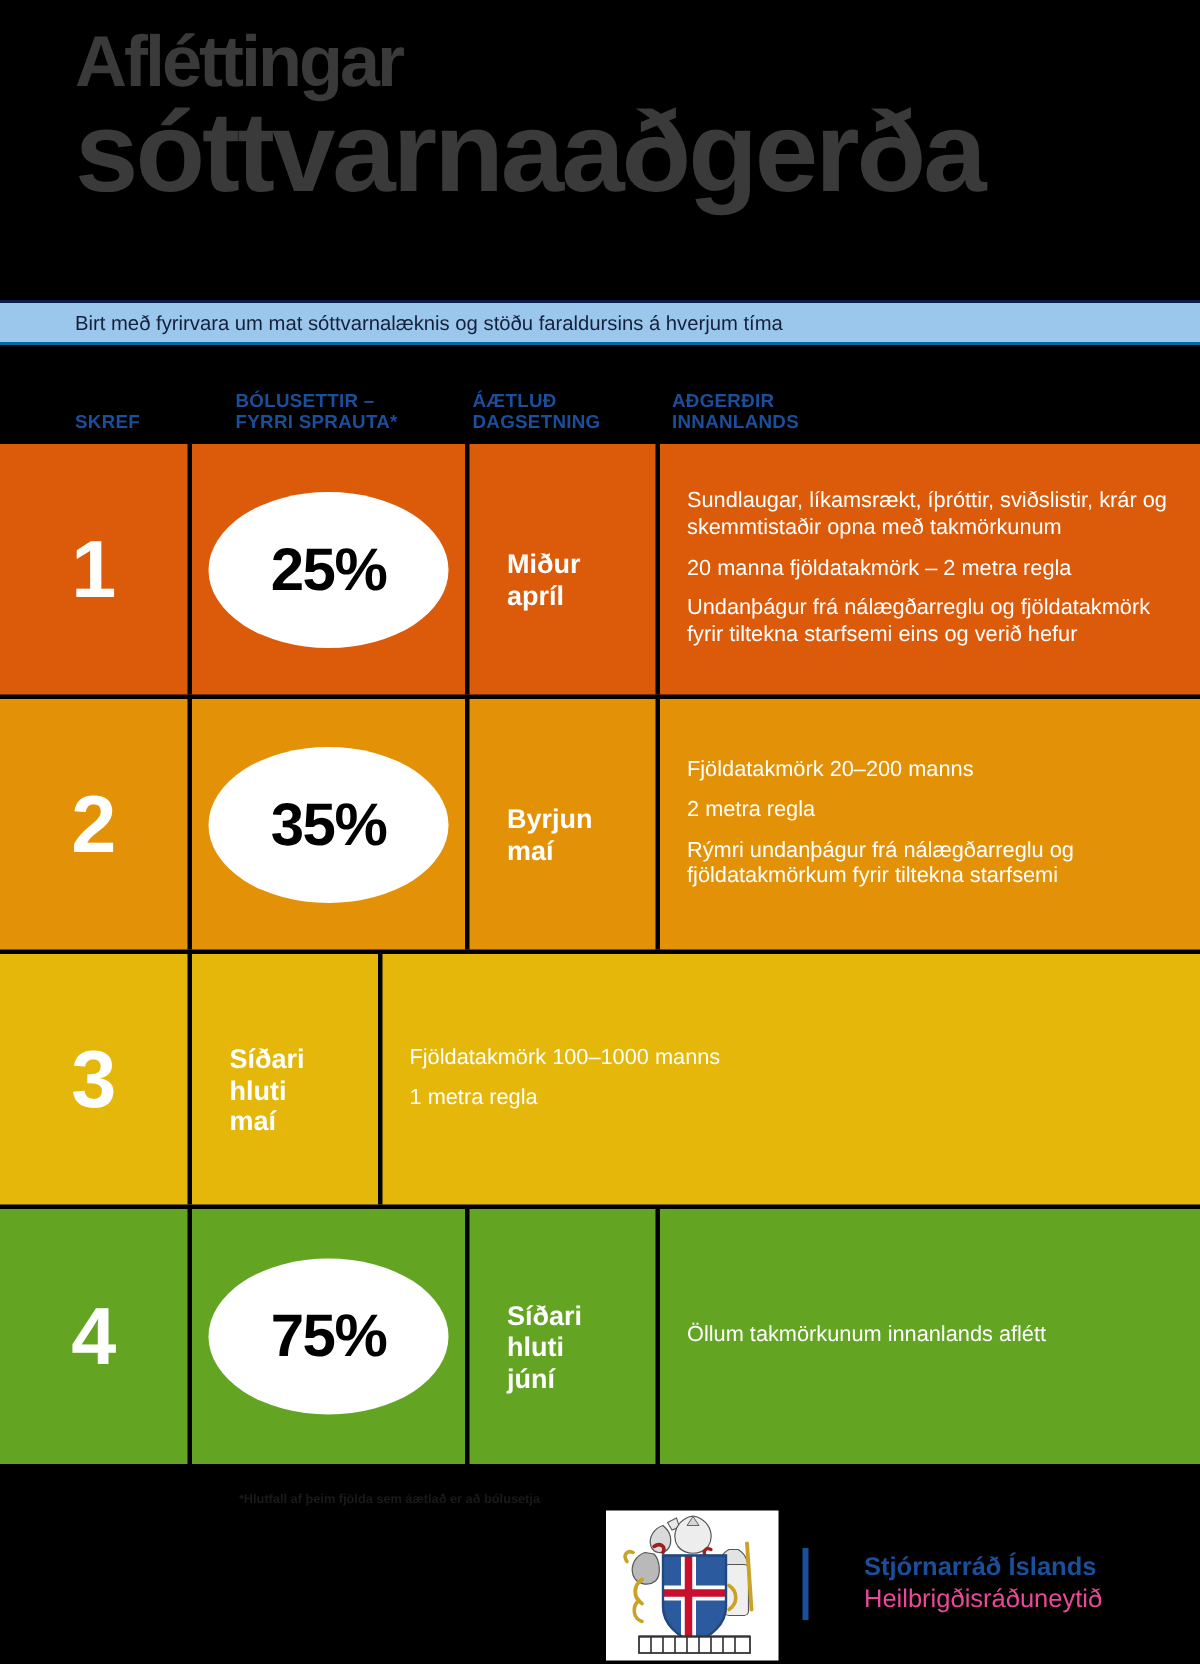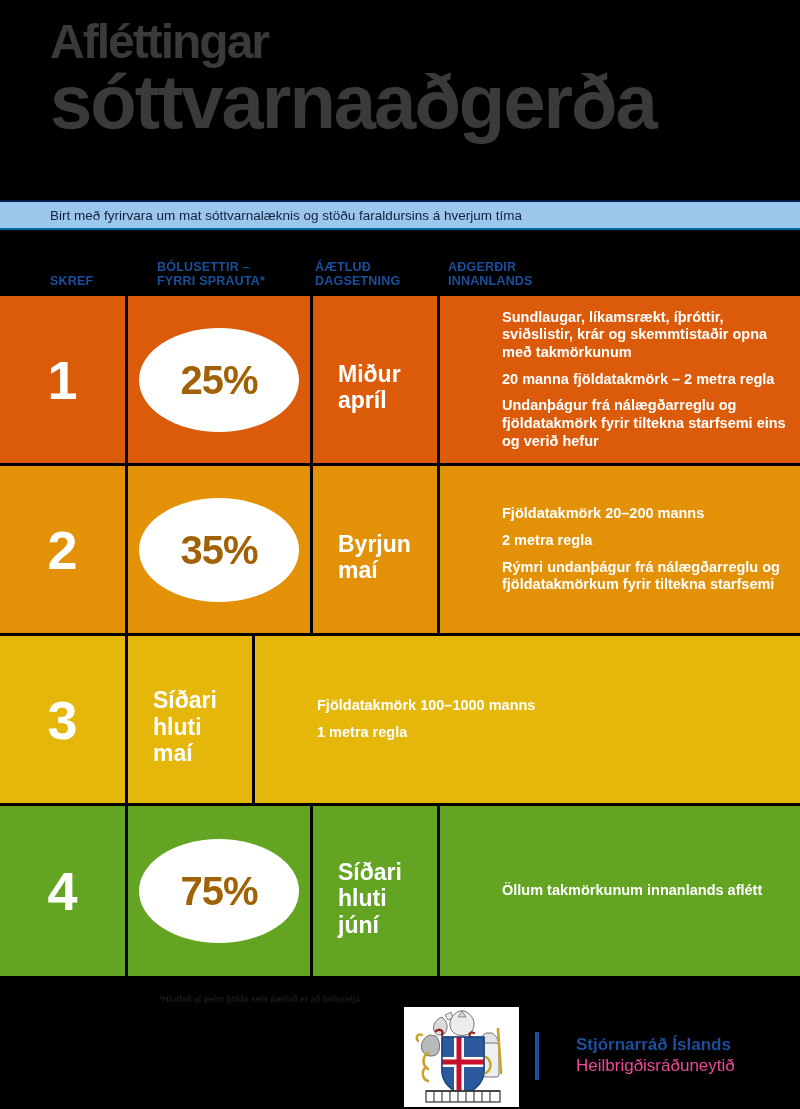--- a/index.html
+++ b/index.html
@@ -99,57 +99,56 @@
   .oval {
     width: 160px;
     height: 104px;
     background: #ffffff;
     border-radius: 50%;
     display: flex;
     align-items: center;
     justify-content: center;
   }
   .pct-text {
-    color: #a16207;
+    color: #000000;
     font-weight: bold;
     font-size: 40px;
     line-height: 1;
     letter-spacing: -1px;
   }
 
   .c-date {
     width: 127px;
     display: flex;
     align-items: center;
     padding-left: 25px;
     border-right: 3px solid #000000;
     flex-shrink: 0;
   }
   .date-text {
     color: #ffffff;
     font-weight: bold;
-    font-size: 23px;
+    font-size: 18px;
     line-height: 1.15;
     margin-top: 15px;
   }
 
   .c-actions {
     flex: 1;
     display: flex;
     flex-direction: column;
     justify-content: center;
     padding: 10px 14px 10px 18px;
     gap: 9px;
   }
   .action-line {
     color: #ffffff;
-    font-weight: bold;
+    font-weight: normal;
     font-size: 14.5px;
     line-height: 1.22;
-    margin-left: 44px;
   }
 
   
   .row-1 { background: #DC5B0B; height: 170px; }
   .row-2 { background: #E39208; height: 170px; }
   .row-3 { background: #E4B70A; height: 170px; }
   .row-4 { background: #63A522; height: 170px; }
 
   
   .footnote-wrap {

